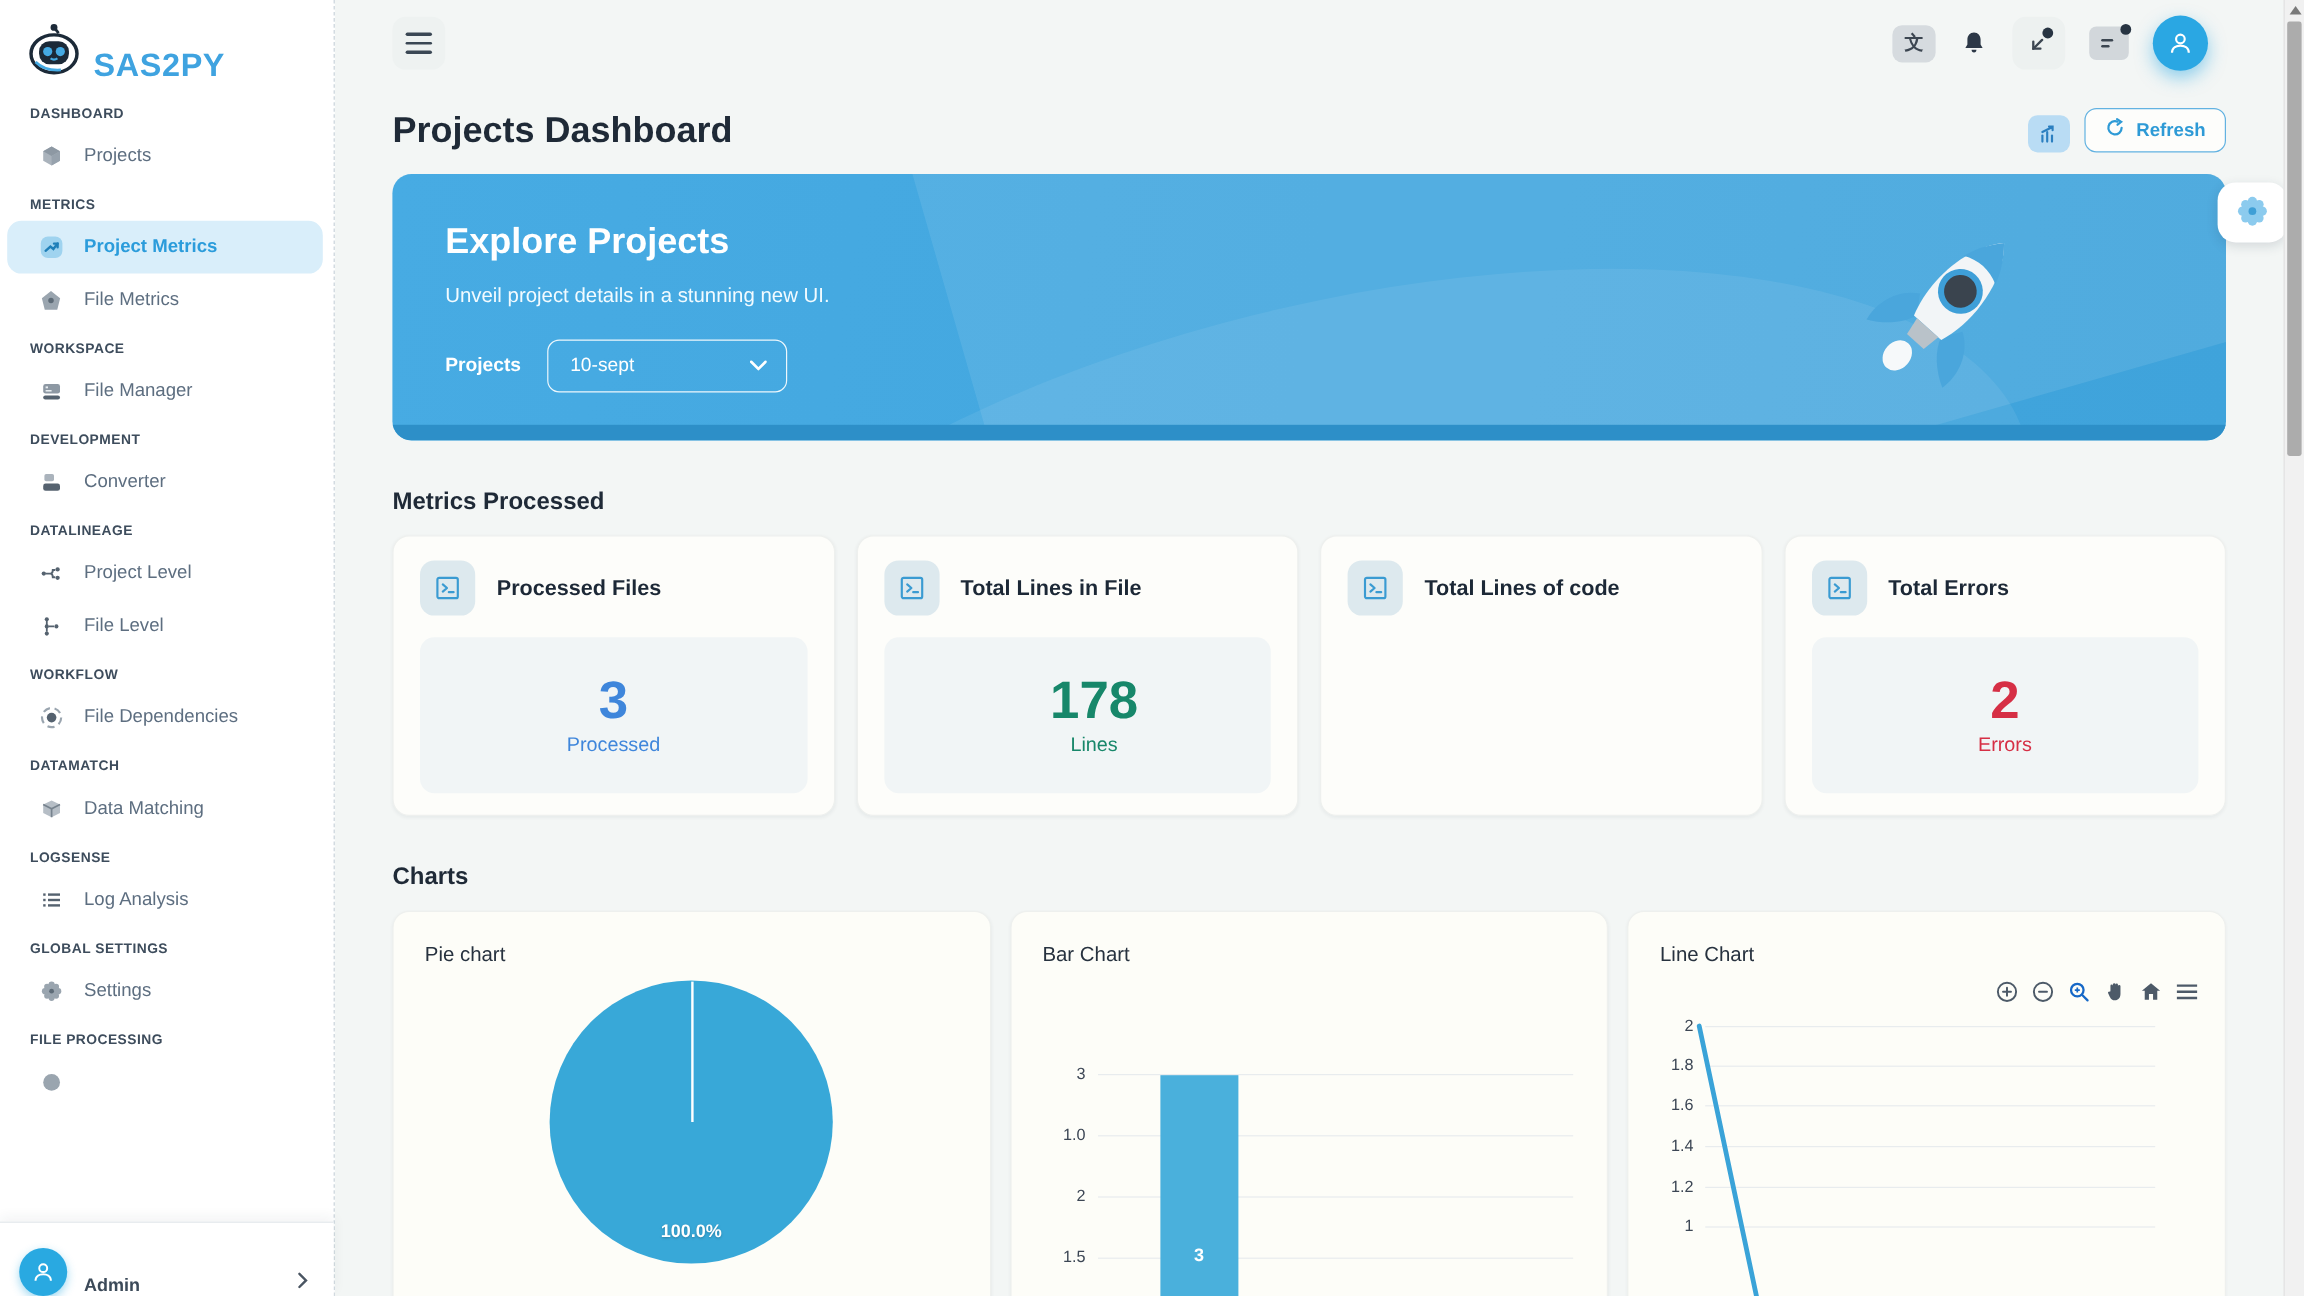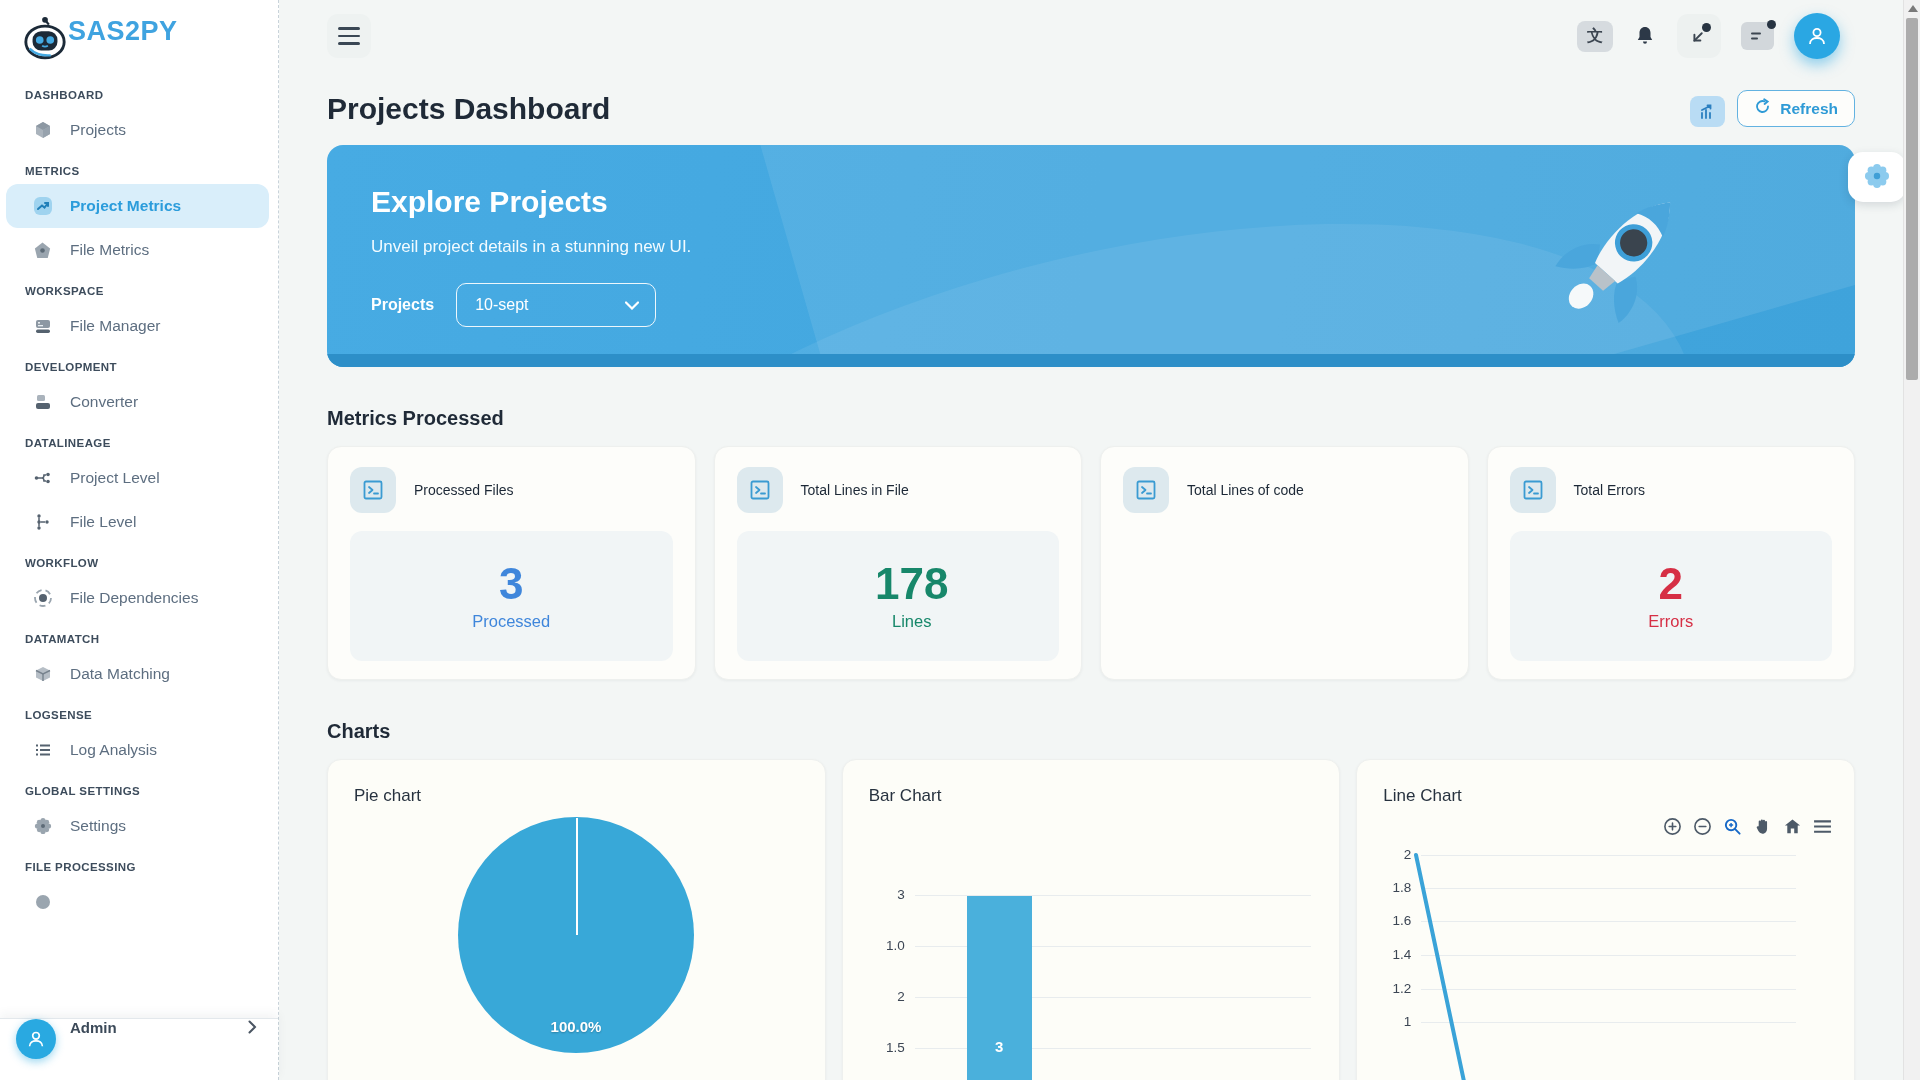--- a/index.html
+++ b/index.html
@@ -2,35 +2,35 @@
 <html><head>
 <meta charset="utf-8">
 <style>
   * { margin:0; padding:0; box-sizing:border-box; }
   html,body { width:1920px; height:1080px; overflow:hidden; font-family:"Liberation Sans", sans-serif; }
   .app { position:relative; width:1920px; height:1080px; background:#f3f6f5; overflow:hidden; }
 
   
   .sidebar { position:absolute; left:0; top:0; bottom:0; width:279px; background:#ffffff;
              border-right:1px dashed #c9d3da; z-index:20; }
-  .logo { display:flex; align-items:flex-start; padding:16px 0 0 22px; height:70px; }
+  .logo { display:flex; align-items:flex-end; gap:10px; padding:16px 0 0 22px; height:70px; }
   .logo-text { font-size:27px; font-weight:700; color:#3fa3e0; letter-spacing:0.5px; }
   .nav { padding-top:6px; }
   .nav-title { font-size:11.5px; font-weight:700; color:#3d4c5c; letter-spacing:0.4px;
                margin:13px 0 7px 25px; }
   .nav-item { display:flex; align-items:center; gap:17px; height:44px; padding-left:27px;
               margin:0 9px 0 6px; border-radius:12px; cursor:pointer; color:#5d6e80; }
   .nav-item .ico { width:20px; height:20px; flex:0 0 20px; color:#7e8a96; display:flex; align-items:center; }
   .nav-item span.lbl { font-size:15.5px; }
   .nav-item.active { background:#d9eefa; color:#2b9cdb; }
   .nav-item.active .ico { color:#2b9cdb; }
   .nav-item.active span.lbl { font-weight:600; }
 
   .admin-bar { position:absolute; left:0; right:0; bottom:0; height:62px; background:#ffffff;
-               border-top:1px solid #e3e8ec; display:flex; align-items:flex-start; gap:14px;
+               border-top:1px solid #e3e8ec; display:flex; align-items:flex-end; gap:14px;
                padding:0 18px 0 16px; box-shadow:0 -4px 10px rgba(30,50,70,0.06); z-index:25; cursor:pointer;}
   .admin-avatar { width:40px; height:40px; border-radius:50%; background:#29a9e1; display:flex;
                   align-items:center; justify-content:center; box-shadow:0 3px 8px rgba(41,169,225,0.45); }
   .admin-name { font-size:15px; font-weight:600; color:#3c4a59; flex:1; }
 
   
   .main { position:absolute; left:279px; top:0; right:0; bottom:0; }
   .topbar { display:flex; align-items:center; justify-content:space-between; height:62px;
             padding:10px 80px 0 48px; }
   .hamburger { width:44px; height:44px; border-radius:11px; background:#eef2f1; border:none;
@@ -78,21 +78,21 @@
   .rocket-wrap { position:absolute; right:150px; top:28px; width:170px; height:170px; }
 
   
   .section-h { font-size:20px; font-weight:700; color:#1f2a37; margin-top:40px; }
   .cards-row { display:flex; gap:18px; margin-top:16px; }
   .mcard { flex:1; height:234px; background:#fdfdfa; border:1px solid #eef0ee; border-radius:14px;
            box-shadow:0 1px 3px rgba(20,40,60,0.05); padding:20px 22px; }
   .mcard-head { display:flex; align-items:center; gap:18px; }
   .mcard-icon { width:46px; height:46px; border-radius:12px; background:#dde9ee; display:flex;
                 align-items:center; justify-content:center; }
-  .mcard-title { font-size:14px; font-weight:400; color:#1c2836;text-align:center; }
+  .mcard-title { font-size:18px; font-weight:700; color:#1c2836;text-align:center; }
   .mcard-body { margin-top:18px; height:130px; background:#f1f5f6; border-radius:12px; display:flex;
                 flex-direction:column; align-items:center; justify-content:center; gap:6px; }
   .mval { font-size:44px; font-weight:700; line-height:1; }
   .mlab { font-size:16.5px; }
   .c-blue  { color:#3f86db; } .c-teal { color:#17876a;margin-left:28px; }
   .c-amber { color:#f0a32e; } .c-red  { color:#d62f45; }
 
   
   .charts-row { display:flex; gap:16px; margin-top:16px; }
   .chart-card { flex:1; height:400px; background:#fdfdf8; border:1px solid #eef0ee; border-radius:14px;

